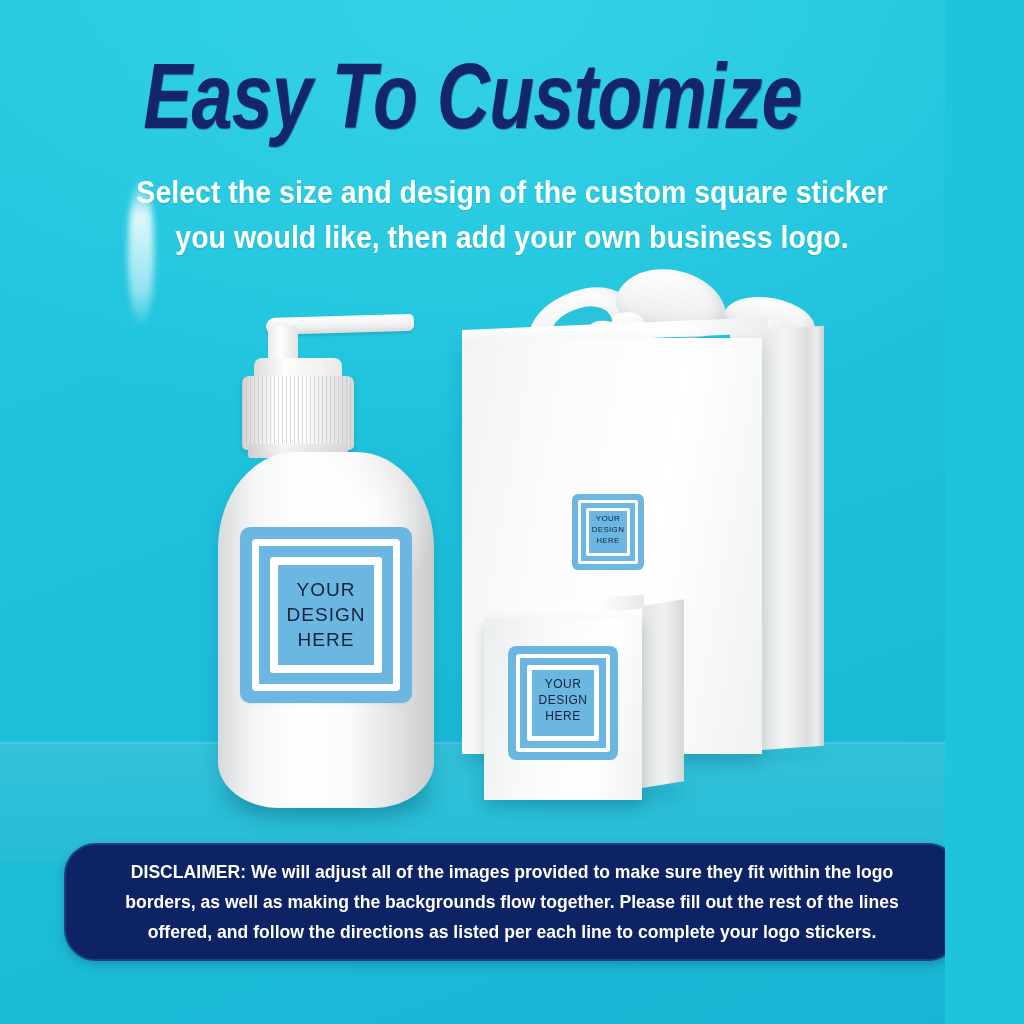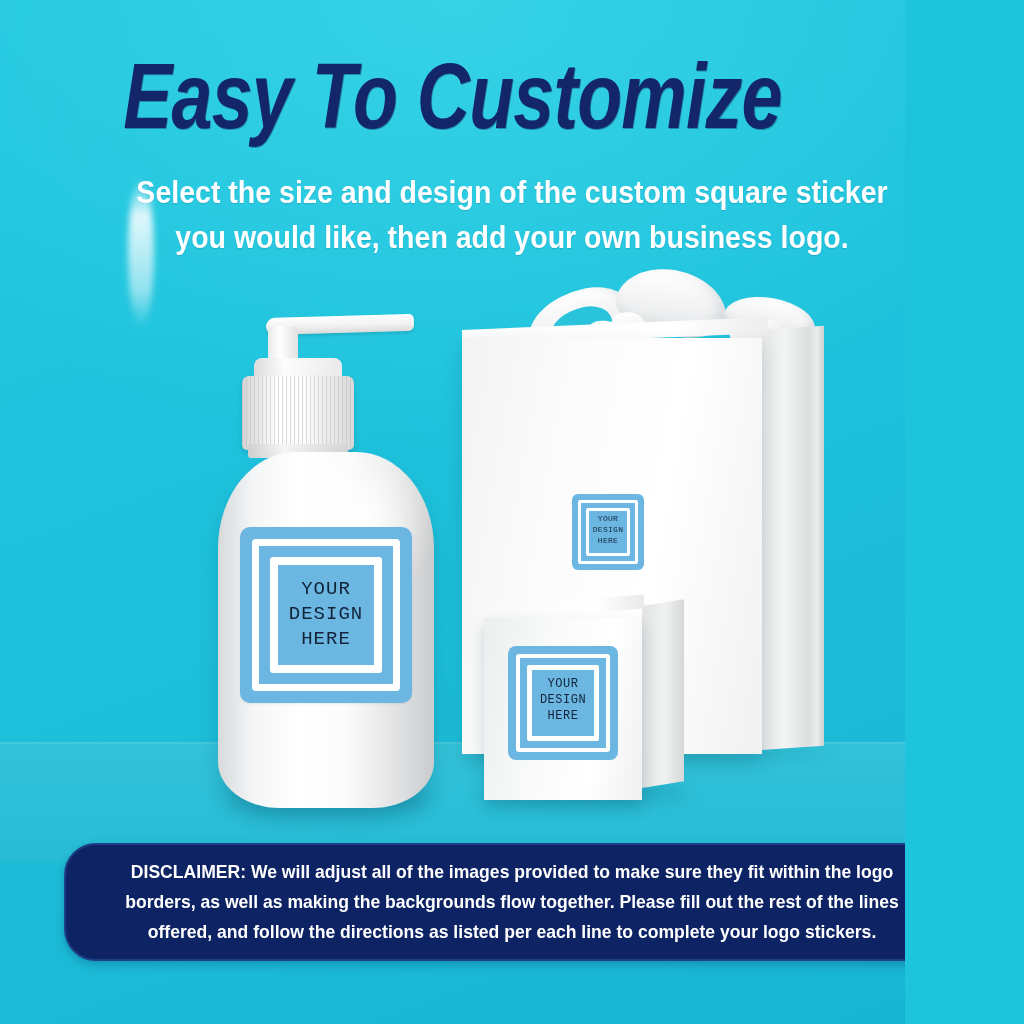--- a/index.html
+++ b/index.html
@@ -6,20 +6,21 @@
   body{
     width:1024px;height:1024px;overflow:hidden;
     font-family:"Liberation Sans", sans-serif;
     background:#1ec3dc;
   }
   #stage{
     position:relative;width:905px;height:1024px;overflow:hidden;
     background:
       radial-gradient(ellipse 120% 70% at 50% 0%, #35d2e6 0%, rgba(53,210,230,0) 62%),
       linear-gradient(160deg,#23c8e0 0%,#1ec1dc 45%,#19b5d4 100%);
+    padding-left: 40px;
   }
 
   
   .floor{
     position:absolute;left:0;right:0;top:742px;height:120px;
     background:linear-gradient(180deg,#36c4da 0%,#2fc0d8 40%,#28bcd6 100%);
     opacity:.92;
   }
   .floor:after{
     content:"";position:absolute;left:0;right:0;top:0;height:2px;
@@ -48,21 +49,21 @@
 
   
   .sticker{position:absolute;background:#6cb7e2;}
   .sticker .frameOuter,.sticker .frameInner{
     position:absolute;border-style:solid;border-color:#ffffff;
     box-sizing:border-box;
   }
   .sticker .txt{
     position:absolute;left:0;right:0;
     text-align:center;color:#12233a;
-    font-family:Liberation Mono, monospace;
+    font-family:Liberation Sans, sans-serif;
     font-weight:400;
     white-space:pre-line;
   }
 
   
   #bottle{position:absolute;left:218px;top:306px;width:216px;height:502px;}
   .pumpNozzle{
     position:absolute;left:48px;top:10px;width:148px;height:17px;
     background:linear-gradient(180deg,#ffffff 0%,#f2f2f2 55%,#dadada 100%);
     border-radius:9px 5px 6px 8px;

